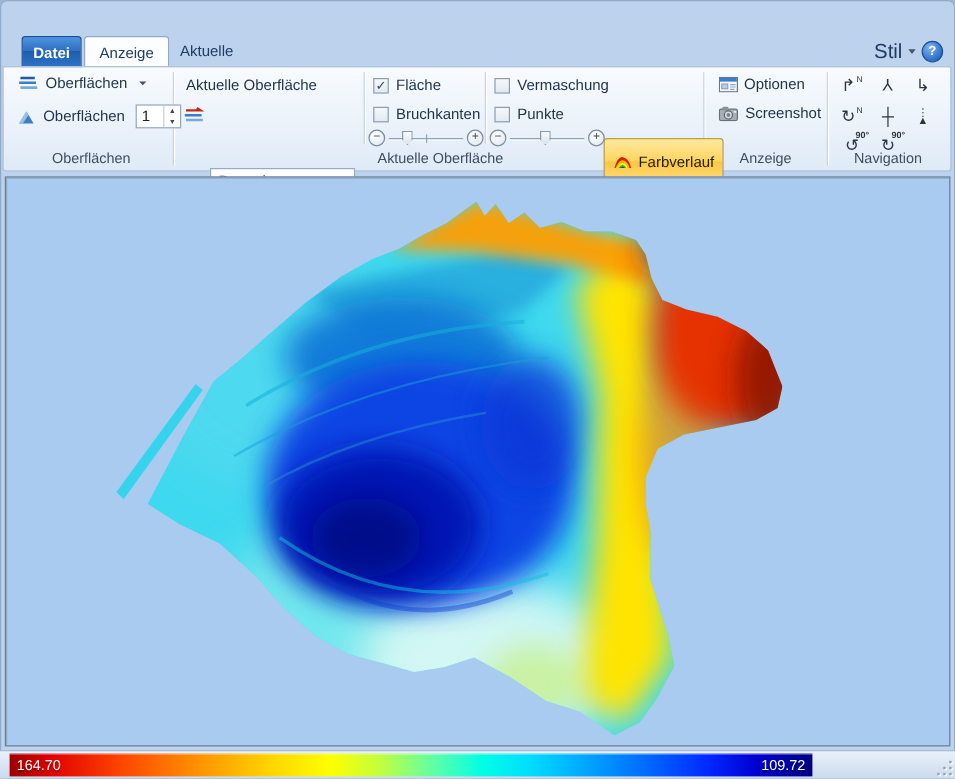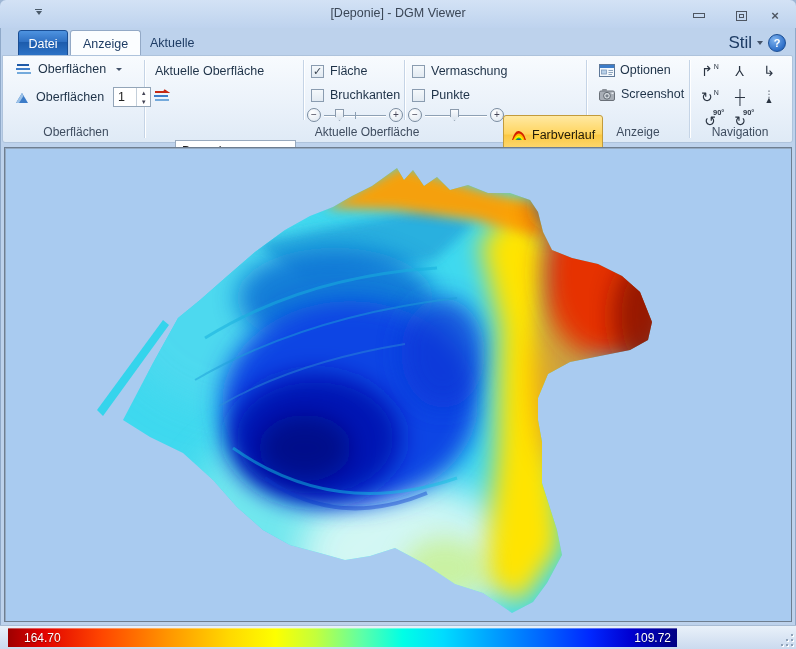--- a/index.html
+++ b/index.html
@@ -17,21 +17,21 @@
   .wctl{position:absolute;top:8px;width:26px;height:15px;display:flex;align-items:center;justify-content:center;color:#4E5662;}
   #btn-min{left:686px;} #btn-max{left:728px;} #btn-close{left:762px;}
   #btn-min .g{width:10px;height:3px;border:1px solid #4E5662;background:transparent;}
   #btn-max .g{width:9px;height:8px;border:1px solid #4E5662;position:relative;}
   #btn-max .g:after{content:"";position:absolute;left:2px;top:2px;width:3px;height:2px;border:1px solid #4E5662;}
   #btn-close .g{font-size:13px;line-height:13px;font-weight:bold;}
   
   #tabrow{position:absolute;left:0;top:28px;width:100%;height:27px;}
   #tab-file{position:absolute;left:18px;top:2px;width:48px;height:25px;border-radius:3px 3px 0 0;
             background:linear-gradient(#4E93E0,#2E6FC2 45%,#1D5CAD 46%,#2E74C8);
-            border:1px solid #1A4E94;color:#fff;font-size:12.5px;display:flex;align-items:center;justify-content:center;}
+            border:1px solid #1A4E94;color:#fff;font-size:12.5px;display:flex;align-items:center;justify-content:center;font-weight:bold;}
   .tab{position:absolute;top:2px;height:25px;display:flex;align-items:center;justify-content:center;
        font-size:12.5px;color:#1E3C64;padding:0 12px;}
   #tab-anzeige{left:70px;background:#FBFDFF;border:1px solid #93A9C6;border-bottom:none;border-radius:3px 3px 0 0;}
   #tab-analysen{left:138px;} #tab-maus{left:218px;}
   #stil-area{position:absolute;right:10px;top:6px;height:18px;display:flex;align-items:center;gap:5px;}
   #stil-label{font-size:17px;color:#1E3C64;}
   #stil-arrow{width:0;height:0;border-left:3.5px solid transparent;border-right:3.5px solid transparent;border-top:4px solid #44536A;}
   #help-btn{width:16px;height:16px;border-radius:50%;background:radial-gradient(circle at 35% 30%,#7FB4F0,#2E6FC8 70%,#1C54A0);
             color:#fff;font-size:11px;font-weight:bold;display:flex;align-items:center;justify-content:center;border:1px solid #1A4E94;}
   
@@ -83,45 +83,29 @@
   .navstack{display:inline-flex;flex-direction:column;align-items:center;line-height:6px;font-size:9px;}
   
   #viewport{position:absolute;left:4px;top:147px;width:788px;height:475px;background:#A9CBF0;
             border:1px solid #6E7E90;box-sizing:border-box;box-shadow:inset 1px 1px 0 #93A9C2;}
   #terrain-svg{position:absolute;left:0;top:0;}
   
   #statusbar{position:absolute;left:0;top:625px;width:100%;height:24px;
              background:linear-gradient(#E9F1FA,#CBDAEE);border-top:1px solid #A8BCD4;box-sizing:border-box;}
   #scalebar{position:absolute;left:8px;top:2px;width:669px;height:19px;display:flex;align-items:center;
             justify-content:space-between;box-shadow:inset 0 1px 0 rgba(255,255,255,.35);}
-  #scalebar span{font-size:12px;color:#fff;padding:0 6px;text-shadow:0 1px 1px rgba(0,0,0,.4);margin-left:10px;}
+  #scalebar span{font-size:12px;color:#fff;padding:0 6px;text-shadow:0 1px 1px rgba(0,0,0,.4);}
   #grip{position:absolute;right:3px;bottom:3px;width:14px;height:14px;}
   #grip i{position:absolute;width:2px;height:2px;background:#8FA2B8;box-shadow:1px 1px 0 #FFF;}
 </style>
 </head>
 <body>
 
 <div id="window">
 
-  <div id="titlebar">
-    <div id="qat-arrow">
-      <div class="bar"></div>
-        <div class="tri"></div>
-    </div>
-    <div id="title-text">[Deponie] - DGM Viewer</div>
-    <div class="wctl" id="btn-min">
-        <span class="g"></span>
-      </div>
-    <div class="wctl" id="btn-max">
-        <span class="g"></span>
-      </div>
-    <div class="wctl" id="btn-close">
-        <span class="g">×</span>
-      </div>
-  </div>
 
   <div id="tabrow">
     <div id="tab-file">Datei</div>
     <div class="tab" id="tab-anzeige">Anzeige</div>
     <div class="tab" id="tab-analysen">Aktuelle</div>
     <div id="stil-area">
       <span id="stil-label">Stil</span>
       <span id="stil-arrow"></span>
       <span id="help-btn">?</span>
     </div>

